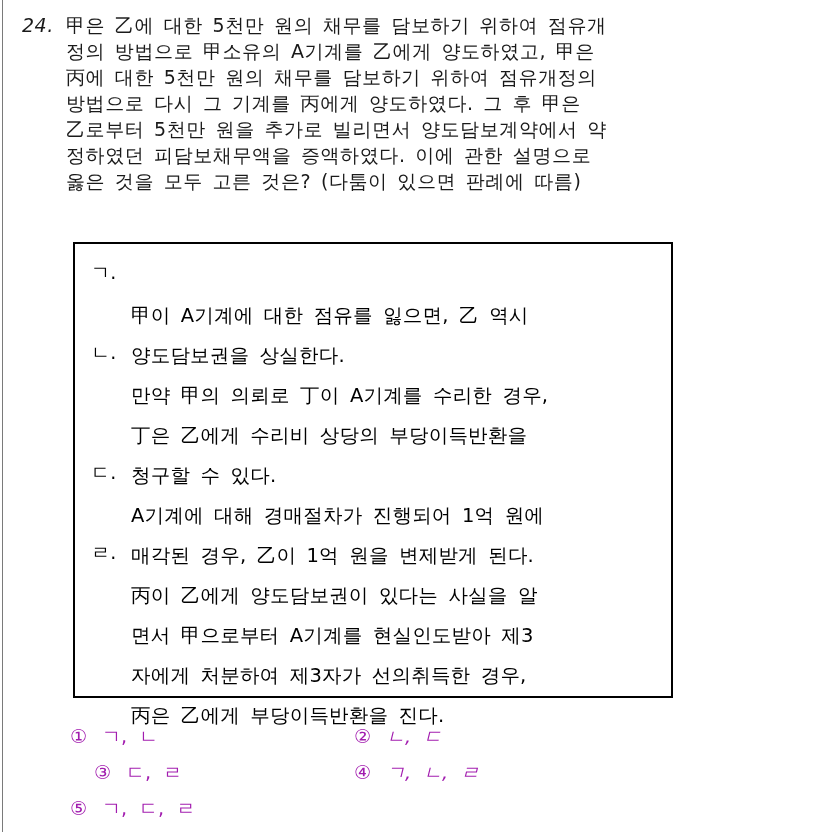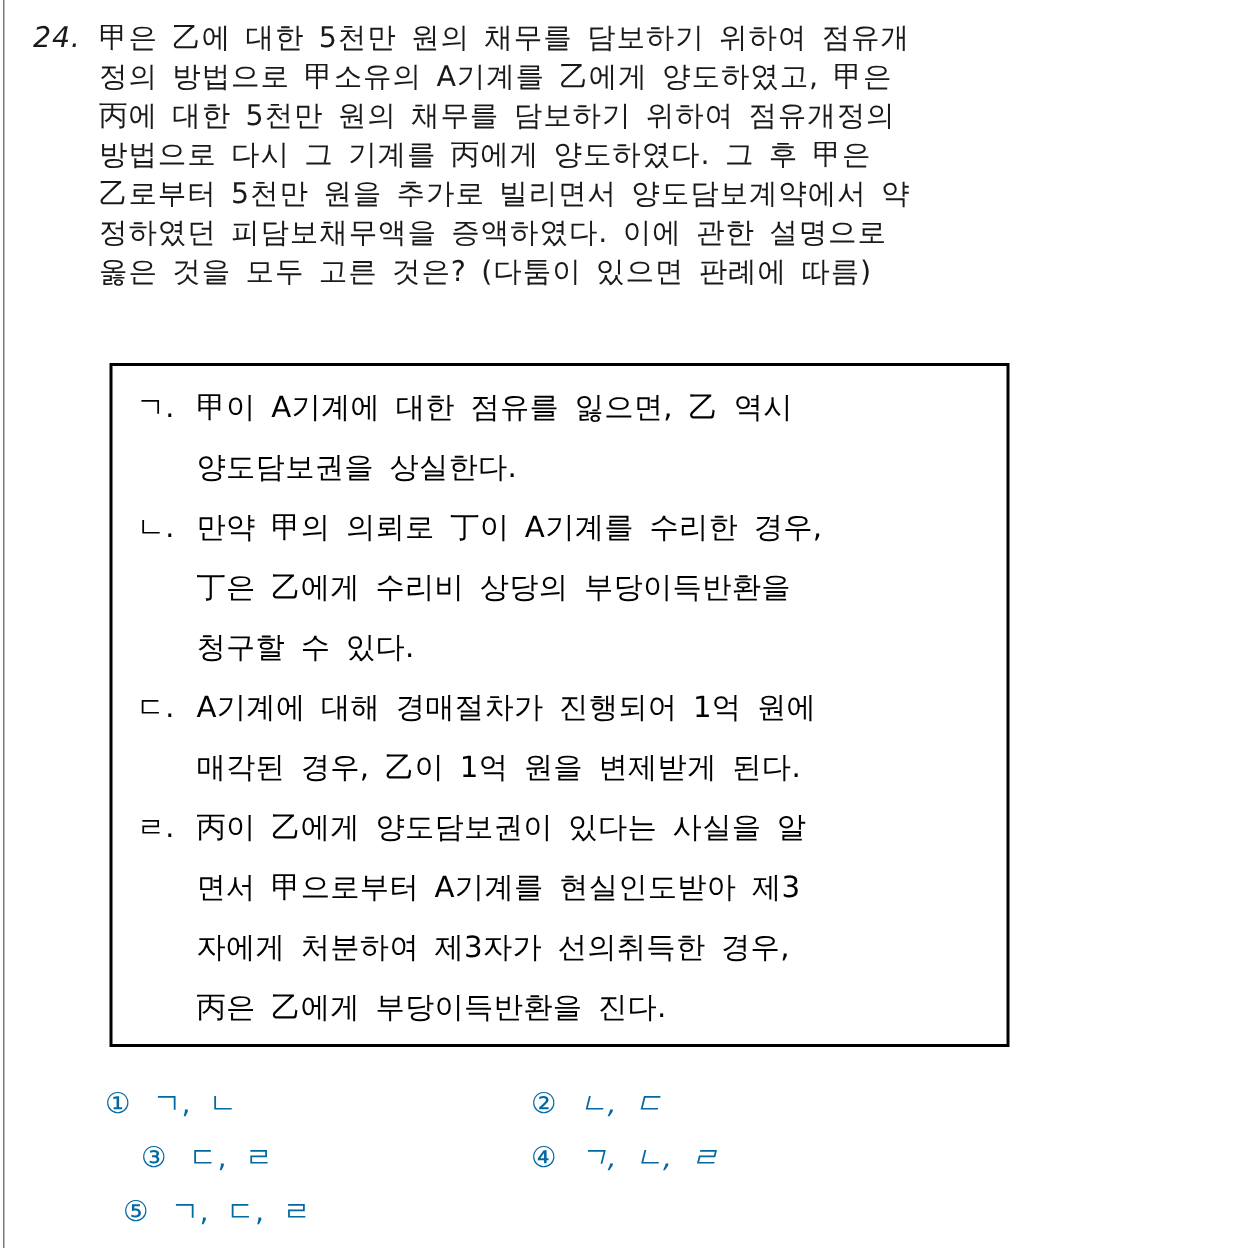--- a/index.html
+++ b/index.html
@@ -74,34 +74,35 @@
       word-spacing: 4px;
     }
     .stmt-marker {
       position: absolute;
       left: 16px;
       font-size: 19px;
     }
     .stmt-text {
       position: absolute;
       left: 56px;
+      margin-top: 44px;
     }
     .choices {
       position: absolute;
       left: 70px;
       top: 718px;
       width: 700px;
     }
     .choice {
       position: absolute;
       height: 36px;
       line-height: 36px;
       font-size: 19px;
       white-space: nowrap;
-      color: #0369a1;
+      color: #a21caf;
       word-spacing: 6px;
     }
     .choice-num {
       display: inline-block;
       width: 24px;
       margin-right: 8px;
     }
   </style>
 </head>
 <body>
@@ -183,16 +184,16 @@
   </div>
   <div class="choice" style="left:284px; top:0px;font-style:italic;">
     <span class="choice-num">②</span><span>ㄴ, ㄷ</span>
   </div>
   <div class="choice" style="left:0px; top:36px;margin-left:24px;">
     <span class="choice-num">③</span><span>ㄷ, ㄹ</span>
   </div>
   <div class="choice" style="left:284px; top:36px;font-style:italic;">
     <span class="choice-num">④</span><span>ㄱ, ㄴ, ㄹ</span>
   </div>
-  <div class="choice" style="left:0px; top:72px;margin-left:12px;">
+  <div class="choice" style="left:0px; top:72px;">
     <span class="choice-num">⑤</span><span>ㄱ, ㄷ, ㄹ</span>
   </div>
 </div>
 
 </body></html>

